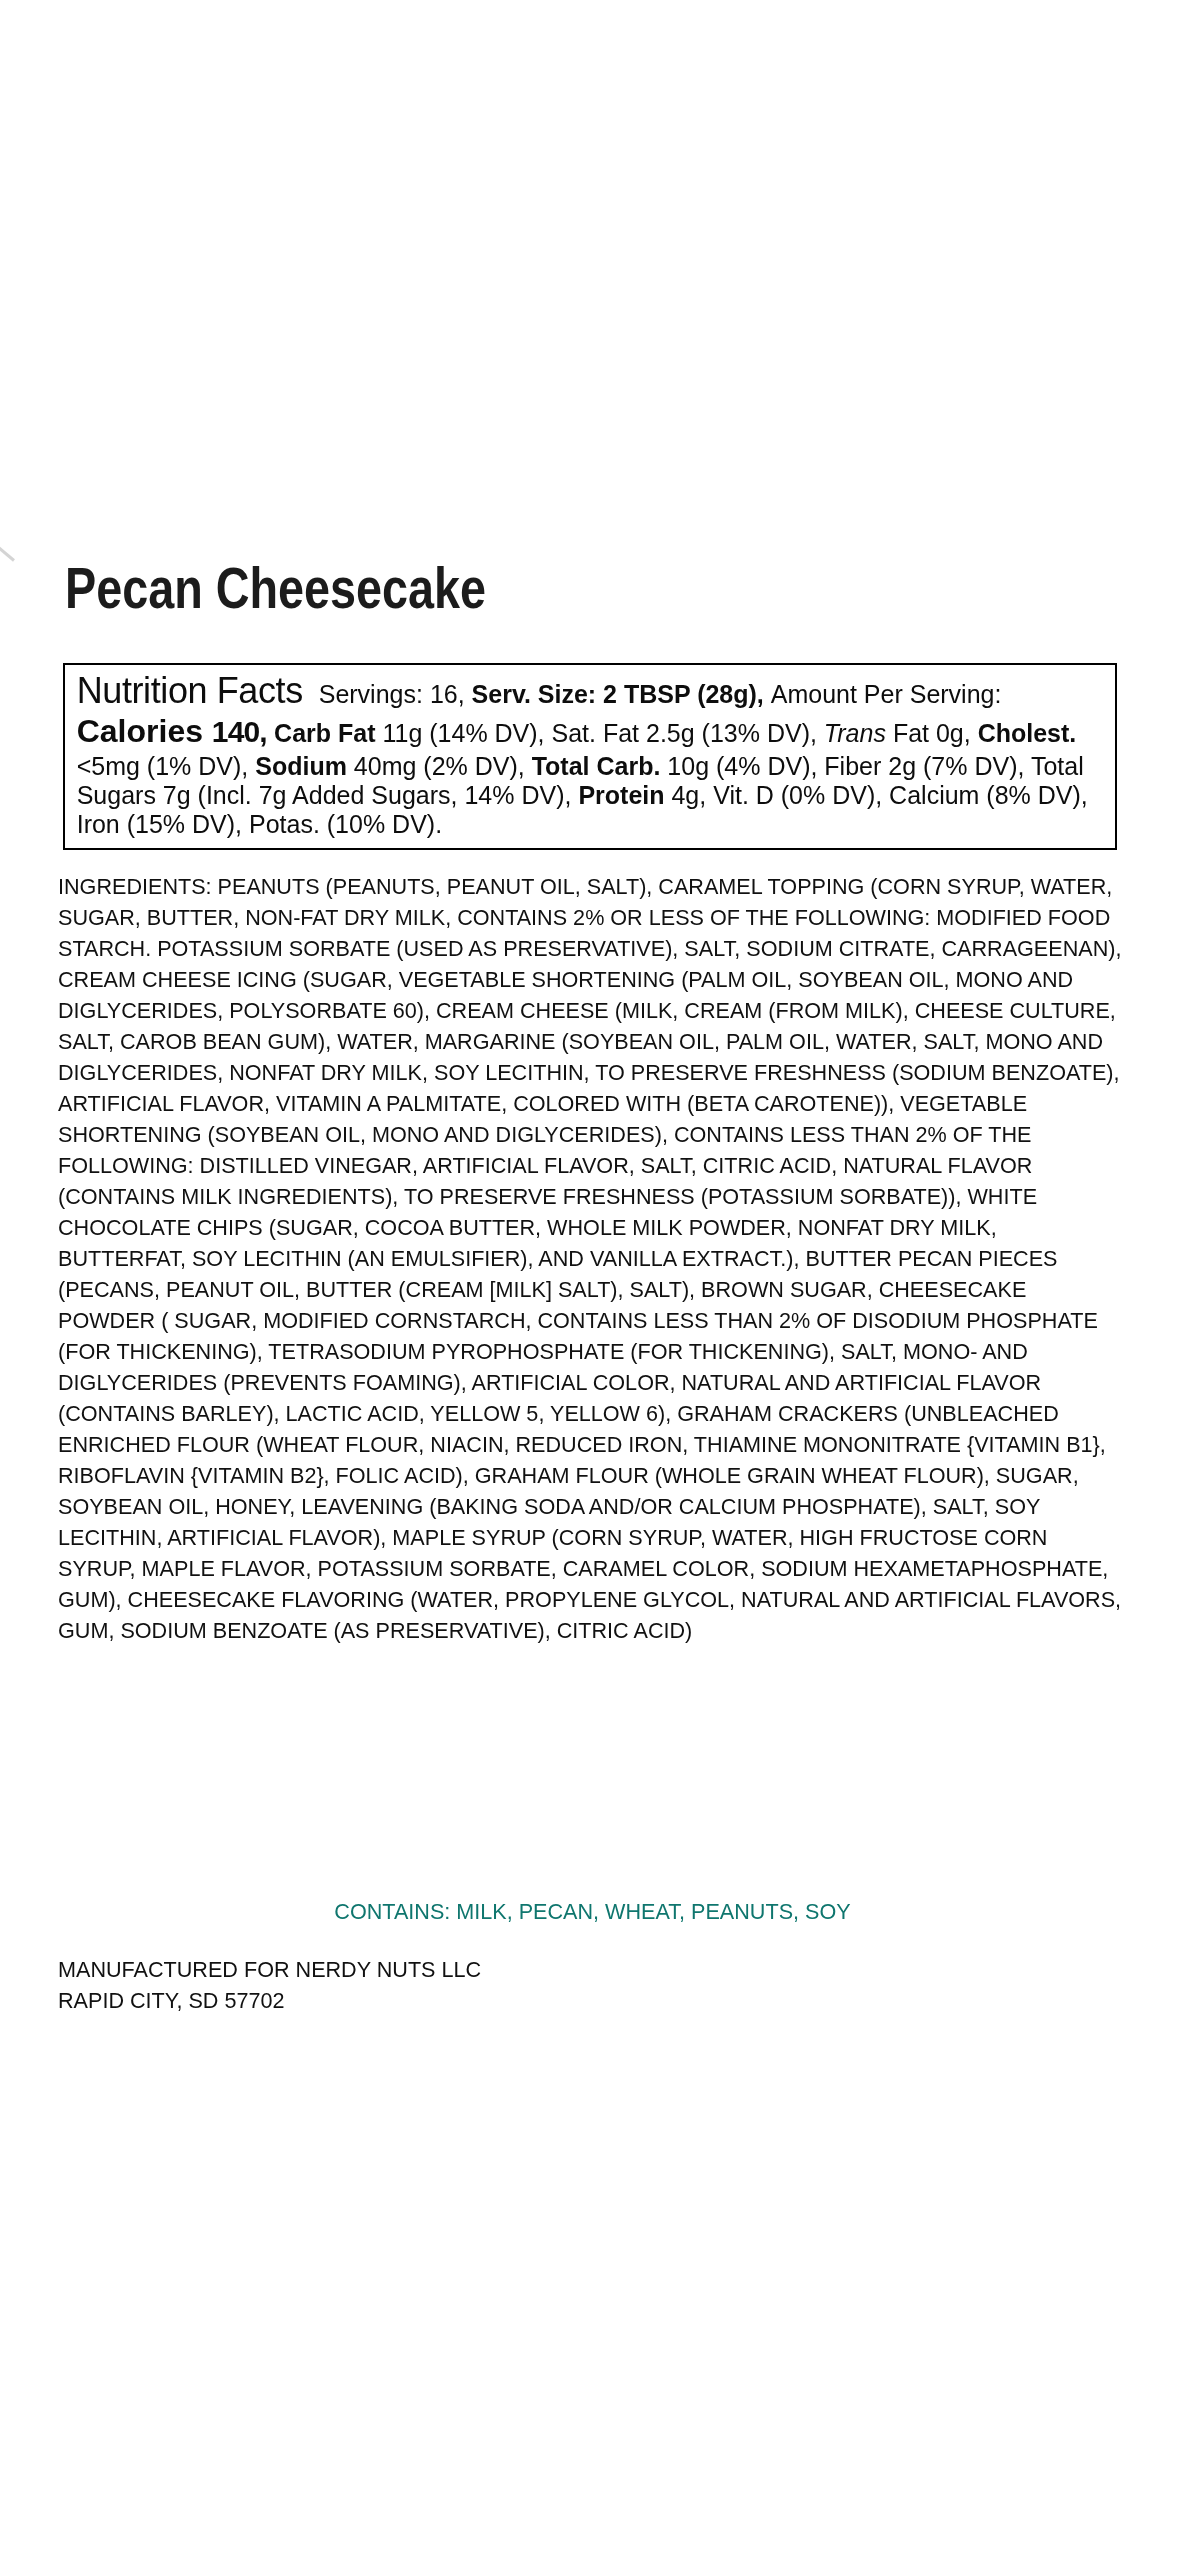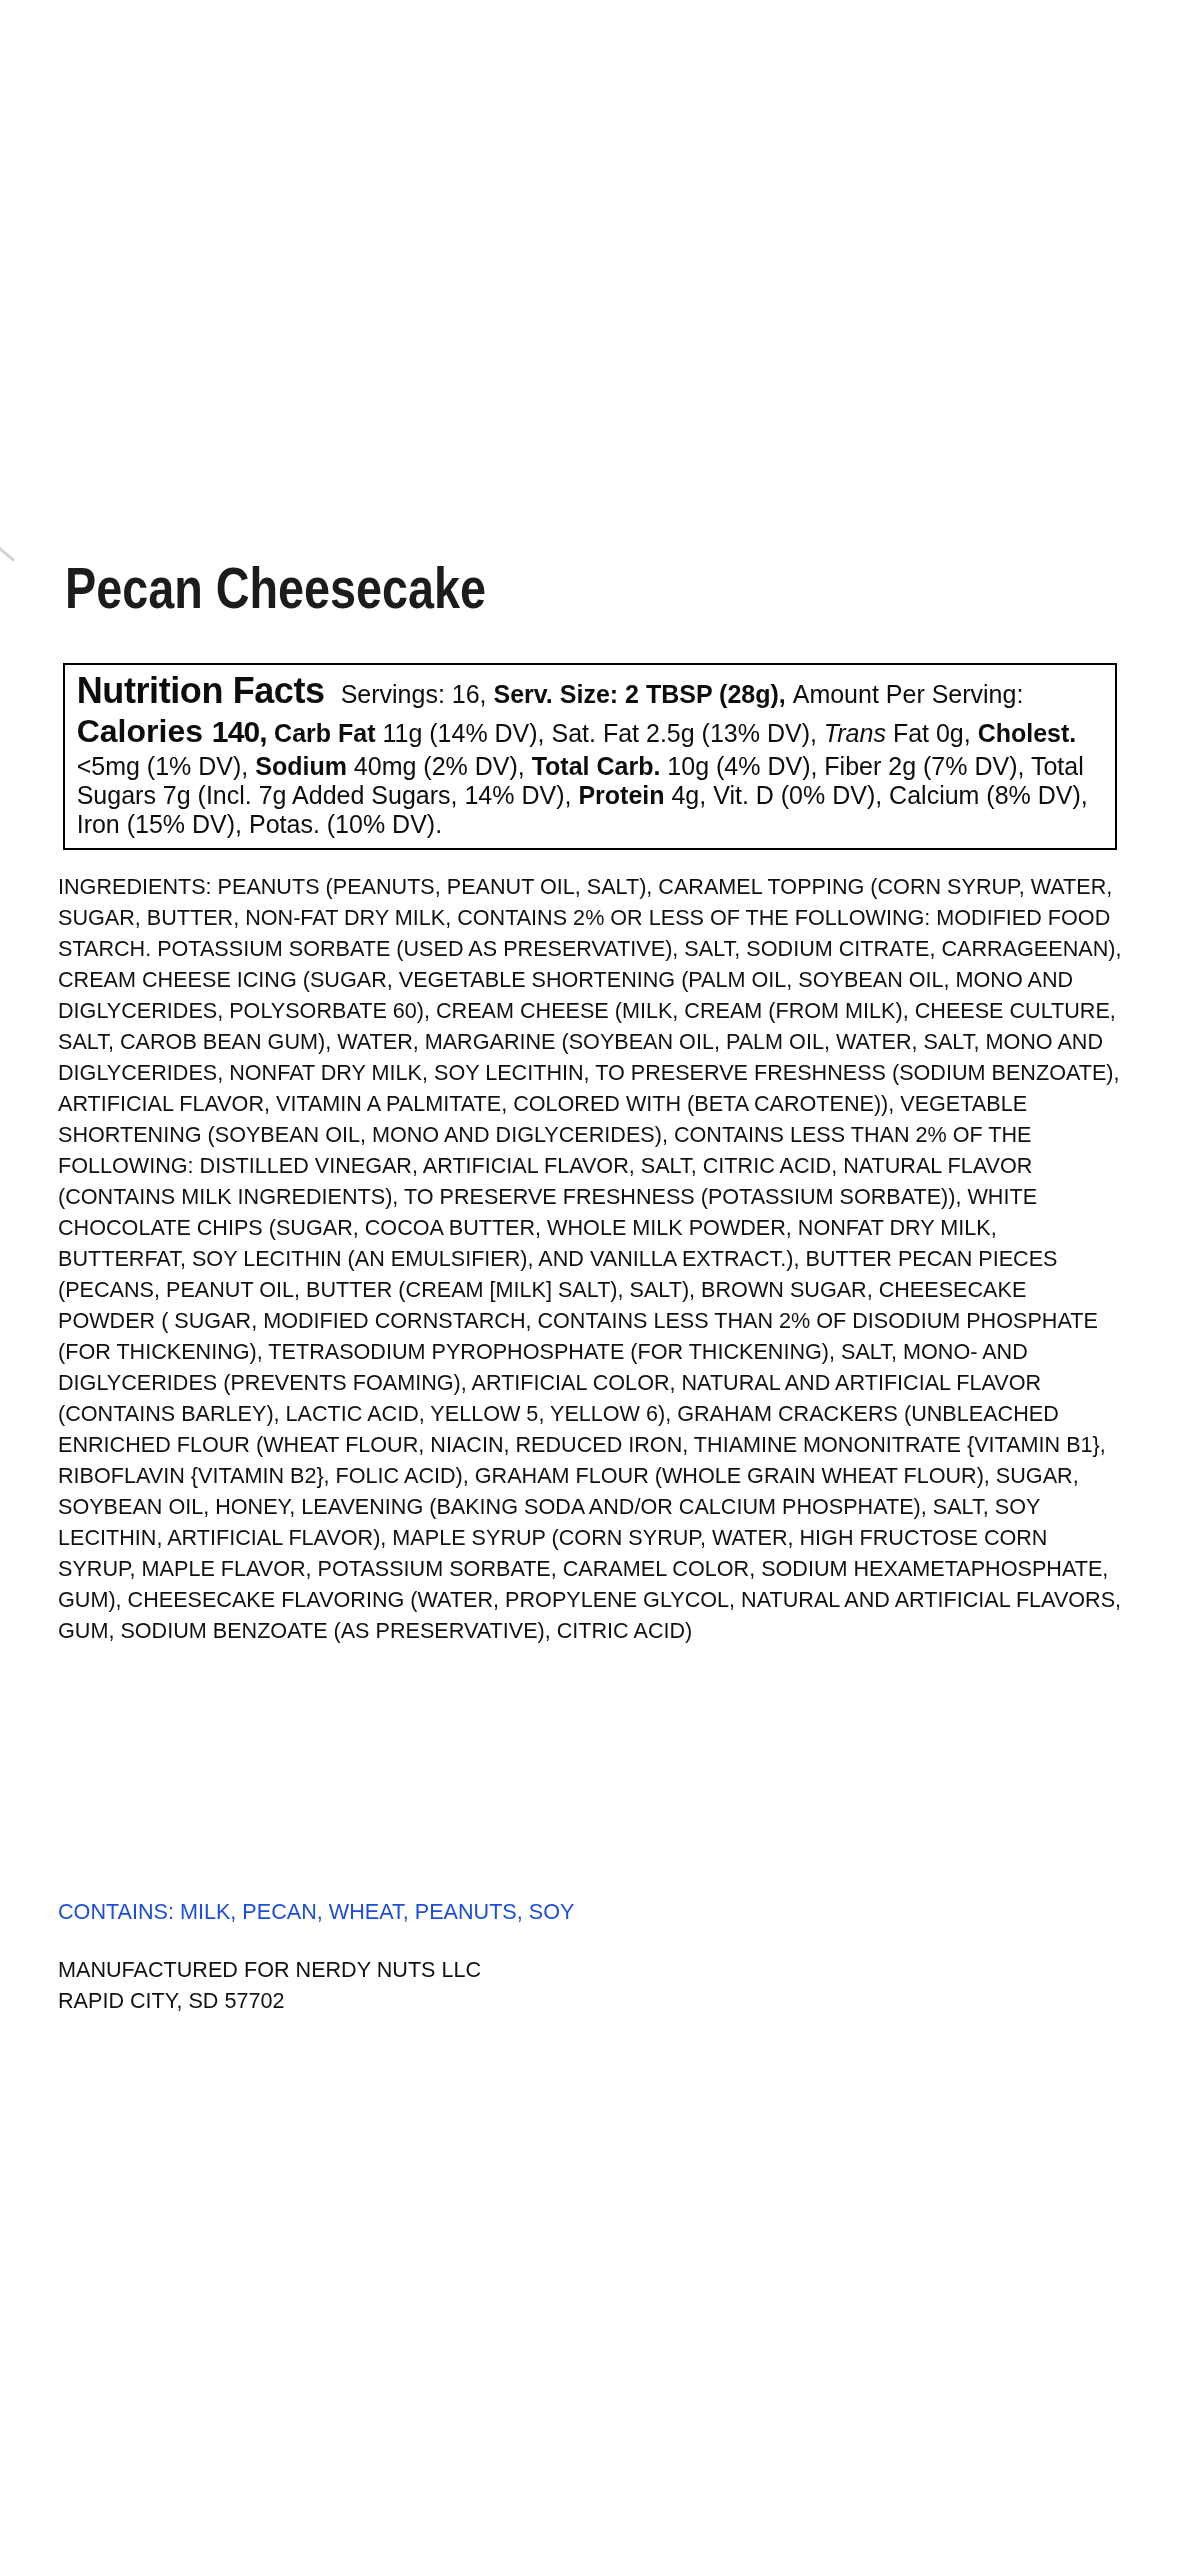--- a/index.html
+++ b/index.html
@@ -54,21 +54,21 @@
     font-size: 25px;
     line-height: 29px;
     text-align: left;
     color: #0d0d0d;
   }
   .nf-text b { font-weight: 700; }
   .nf-text i { font-style: italic; }
   .nf-heading {
     font-size: 36px;
     line-height: 40px;
-    font-weight: 700;
+    font-weight: 400;
     letter-spacing: -0.4px;
     margin-right: 9px;
   }
   .cal-word {
     font-size: 32px;
     line-height: 32px;
     font-weight: 700;
   }
   .cal-num {
     font-size: 30px;
@@ -89,22 +89,22 @@
     color: #111111;
   }
   .contains {
     position: absolute;
     left: 58px;
     top: 1896px;
     width: 1069px;
     margin: 0;
     font-size: 21.6px;
     line-height: 31px;
-    text-align: left;
-    color: #1d4ed8;
+    text-align: center;
+    color: #0f766e;
   }
   .manufacturer {
     position: absolute;
     left: 58px;
     top: 1954px;
     width: 1069px;
     margin: 0;
     font-size: 21.6px;
     line-height: 31px;
     text-align: left;

